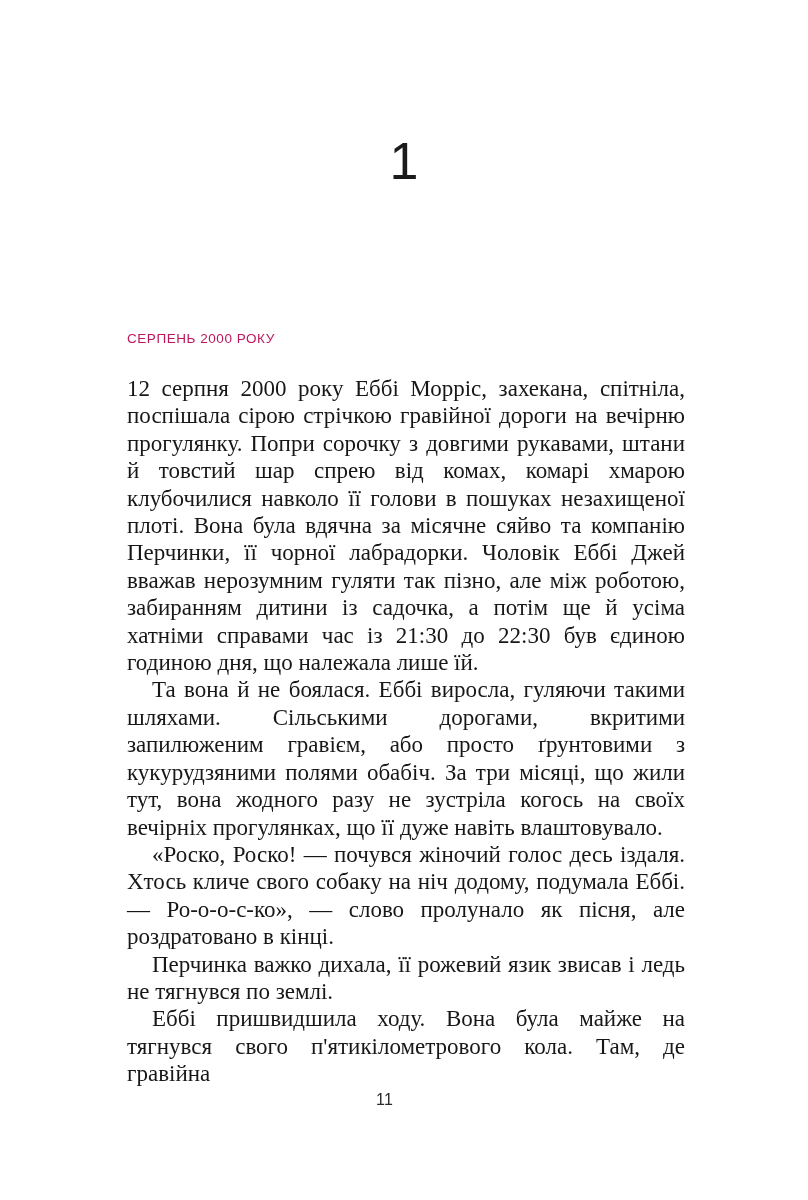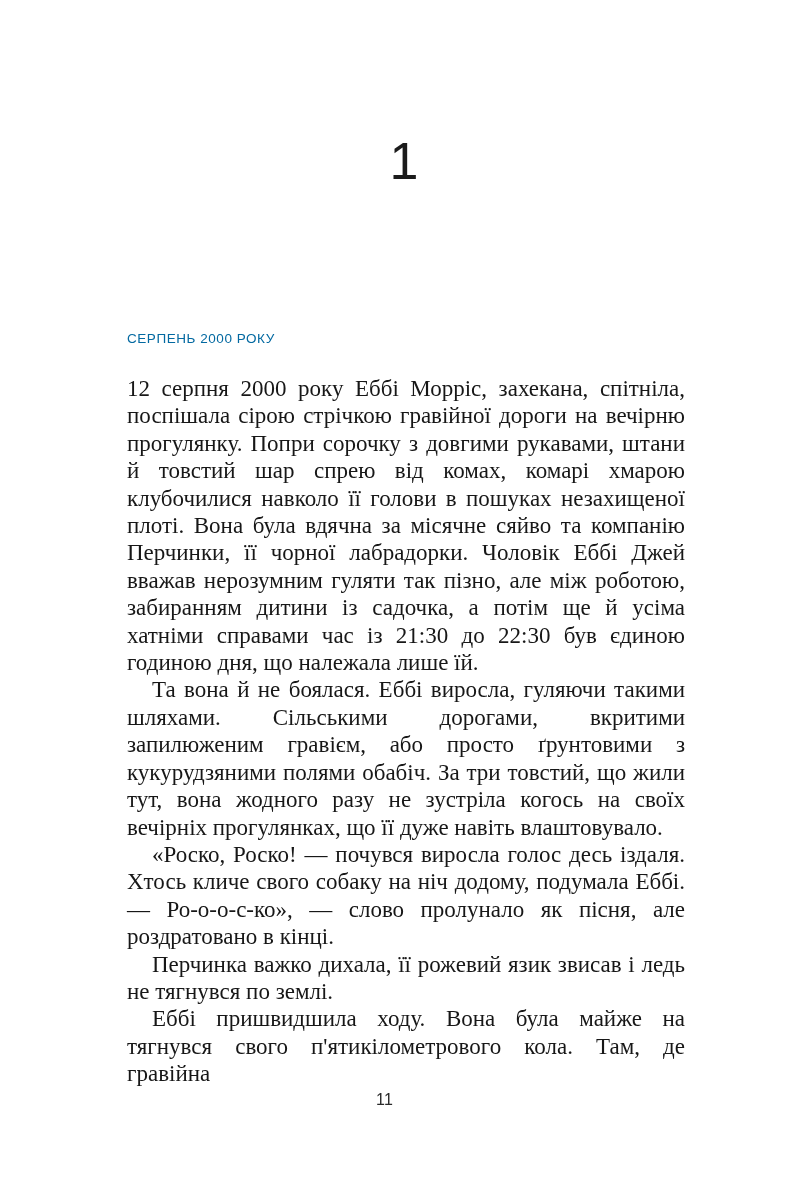--- a/index.html
+++ b/index.html
@@ -44,21 +44,21 @@
     left: 127px;
     top: 330px;
     width: 558px;
   }
 
   .section-label {
     font-family: "Liberation Sans", "DejaVu Sans", sans-serif;
     font-size: 13.5px;
     font-weight: 400;
     letter-spacing: 0.55px;
-    color: #0369a1;
+    color: #be185d;
     line-height: 18px;
     margin: 0 0 27px 0;
     white-space: nowrap;
   }
 
   .body-text p {
     margin: 0;
     font-family: "Liberation Serif", "DejaVu Serif", serif;
     font-size: 23px;
     line-height: 27.4px;
@@ -98,22 +98,22 @@
 <div class="page">
 
   <div class="chapter-number">1</div>
 
   <div class="text-column">
 
     <div class="section-label">СЕРПЕНЬ 2000 РОКУ</div>
 
     <div class="body-text">
       <p>12 серпня 2000 року Еббі Морріс, захекана, спітніла, поспішала сірою стрічкою гравійної дороги на вечірню прогулянку. Попри сорочку з довгими рукавами, штани й товстий шар спрею від комах, комарі хмарою клубочилися навколо її голови в пошуках незахищеної плоті. Вона була вдячна за місячне сяйво та компанію Перчинки, її чорної лабрадорки. Чоловік Еббі Джей вважав нерозумним гуляти так пізно, але між роботою, забиранням дитини із садочка, а потім ще й усіма хатніми справами час із 21:30 до 22:30 був єдиною годиною дня, що належала лише їй.</p>
-      <p class="indented">Та вона й не боялася. Еббі виросла, гуляючи такими шляхами. Сільськими дорогами, вкритими запилюженим гравієм, або просто ґрунтовими з кукурудзяними полями обабіч. За три товстий, що жили тут, вона жодного разу не зустріла когось на своїх вечірніх прогулянках, що її дуже навіть влаштовувало.</p>
-      <p class="indented">«Роско, Роско! — почувся виросла голос десь іздаля. Хтось кличе свого собаку на ніч додому, подумала Еббі. — Ро-о-о-с-ко», — слово пролунало як пісня, але роздратовано в кінці.</p>
+      <p class="indented">Та вона й не боялася. Еббі виросла, гуляючи такими шляхами. Сільськими дорогами, вкритими запилюженим гравієм, або просто ґрунтовими з кукурудзяними полями обабіч. За три місяці, що жили тут, вона жодного разу не зустріла когось на своїх вечірніх прогулянках, що її дуже навіть влаштовувало.</p>
+      <p class="indented">«Роско, Роско! — почувся жіночий голос десь іздаля. Хтось кличе свого собаку на ніч додому, подумала Еббі. — Ро-о-о-с-ко», — слово пролунало як пісня, але роздратовано в кінці.</p>
       <p class="indented">Перчинка важко дихала, її рожевий язик звисав і ледь не тягнувся по землі.</p>
       <p class="indented last-visible">Еббі пришвидшила ходу. Вона була майже на тягнувся свого п'ятикілометрового кола. Там, де гравійна</p>
     </div>
 
   </div>
 
   <div class="folio">11</div>
 
 </div>
 

